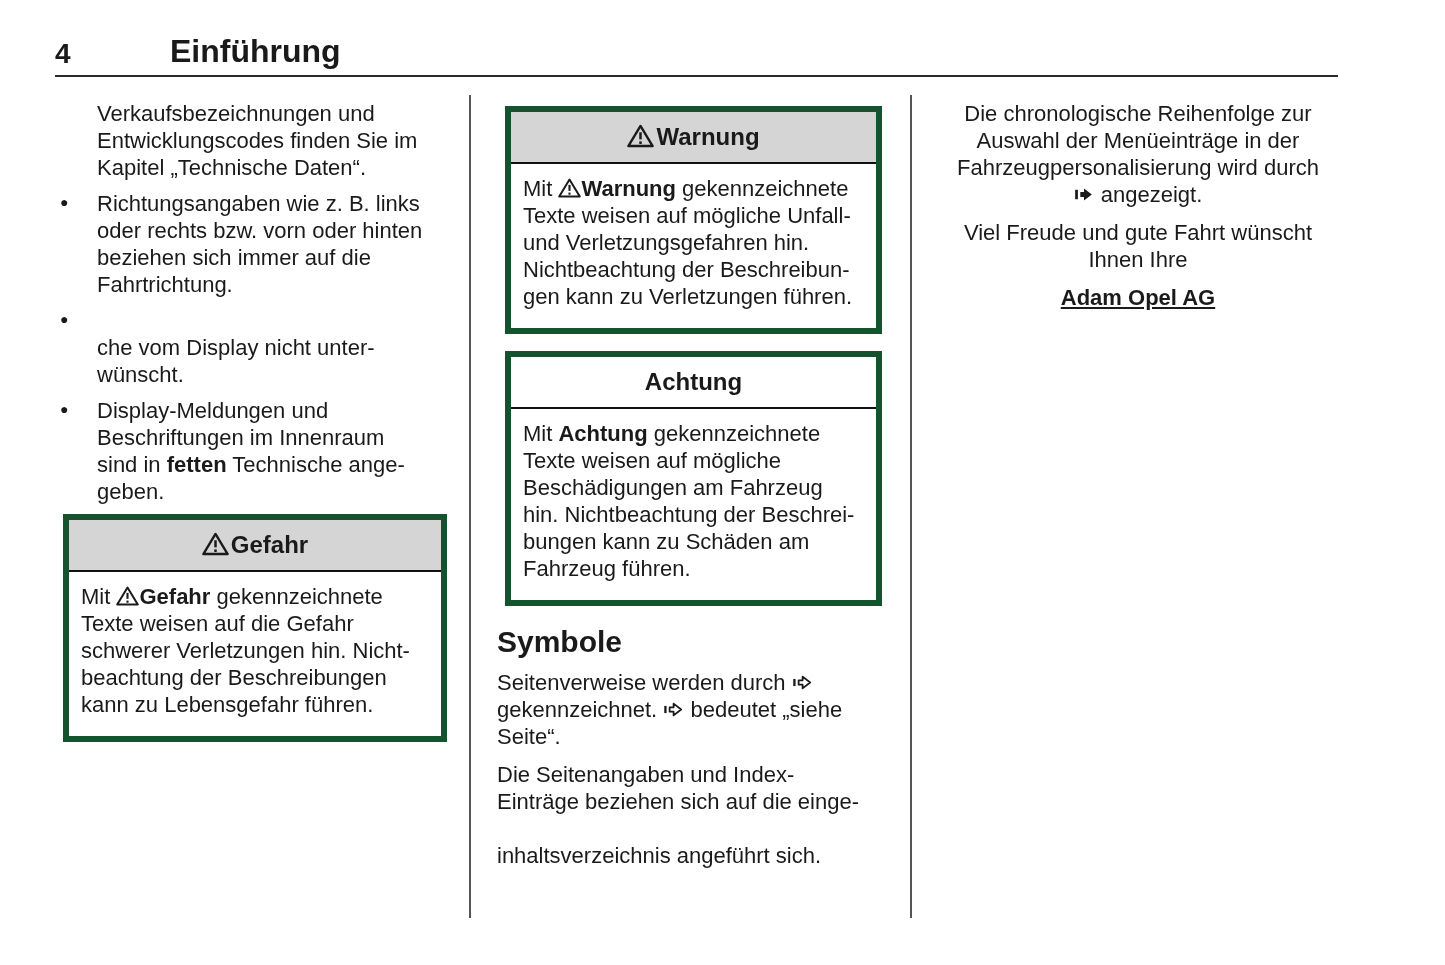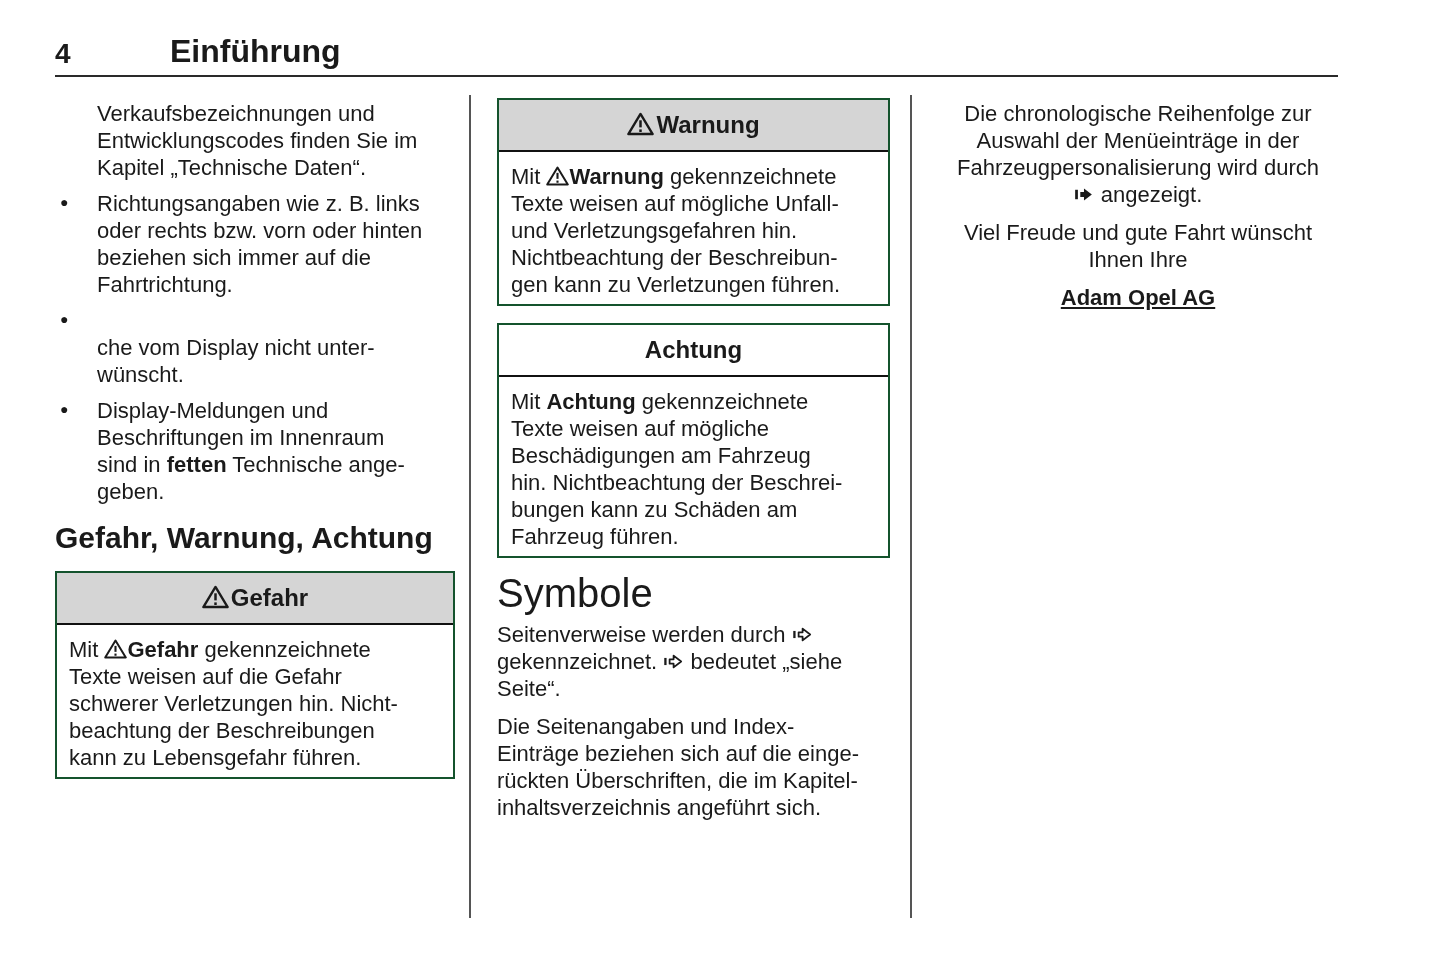--- a/index.html
+++ b/index.html
@@ -18,28 +18,28 @@
   
   .col{position:absolute;font-size:22px;line-height:27px;}
   .col1{left:55px;top:100px;width:400px;}
   .col2{left:497px;top:98px;width:393px;}
   .col3{left:936px;top:100px;width:404px;text-align:center;}
   
   .li{position:relative;padding-left:42px;margin:0 0 9px 0;white-space:nowrap;}
   .bullet{position:absolute;left:5px;top:-1px;font-size:14px;line-height:27px;}
   
   .section-heading{font-size:30px;line-height:37px;font-weight:700;margin:14px 0 15px 0;white-space:nowrap;}
-  .symbols-heading{font-size:40px;line-height:37px;font-weight:400;margin:17px 0 9px 0;}
+  .symbols-heading{font-size:30px;line-height:37px;font-weight:700;margin:17px 0 9px 0;}
   
-  .alert-box{border:2px solid #14532d;margin:0;}
+  .alert-box{border:6px solid #14532d;margin:8px;}
   .alert-box + .alert-box{margin-top:0;}
   .box-gap{margin-bottom:17px;}
   .alert-box-header{text-align:center;font-size:24px;line-height:28px;font-weight:700;padding:11px 4px;border-bottom:2px solid #111;background:#fff;}
   .alert-box-header.gray{background:#d5d5d5;}
-  .alert-box-body{padding:11px 8px 6px 12px;white-space:nowrap;}
+  .alert-box-body{padding:11px 8px 18px 12px;white-space:nowrap;}
   
   .para{margin:0 0 11px 0;white-space:nowrap;}
   .signature{font-weight:700;margin:7px;text-decoration:underline;}
   .b{font-weight:700;}
   
   .icon{display:inline-block;}
   .icon svg{width:23px;height:20px;vertical-align:-2px;display:inline-block;}
   .alert-box-header .icon svg{width:27px;height:24px;vertical-align:-3px;margin-right:2px;}
   .icon.page-ref-arrow-icon svg,.icon.sequence-arrow-icon svg{width:21px;height:19px;vertical-align:-2px;}
 </style>
@@ -65,21 +65,20 @@
       <span class="li-text"><span>Richtungsangaben wie z. B. links</span><br><span>oder rechts bzw. vorn oder hinten</span><br><span>beziehen sich immer auf die</span><br><span>Fahrtrichtung.</span></span>
     </div>
     <div class="li">
       <span class="bullet">●</span>
       <span class="li-text"><br><span>che vom Display nicht unter-</span><br><span>wünscht.</span></span>
     </div>
     <div class="li">
       <span class="bullet">●</span>
       <span class="li-text"><span>Display-Meldungen und</span><br><span>Beschriftungen im Innenraum</span><br><span>sind in </span><span class="b">fetten</span><span> Technische ange-</span><br><span>geben.</span></span>
     </div>
-    <h2 class="section-heading">Gefahr, Warnung, Achtung</h2>
     <section class="alert-box">
       <div class="alert-box-header gray">
         <span><span class="icon warning-icon"><svg viewBox="0 0 24 21">
                 <path d="M12 1.6 L22.8 19.4 H1.2 Z" fill="none" stroke="currentColor" stroke-width="2.1" stroke-linejoin="round"></path>
                 <rect x="10.9" y="7.2" width="2.2" height="6.3" fill="currentColor"></rect>
                 <rect x="10.9" y="15.3" width="2.2" height="2.3" fill="currentColor"></rect>
               </svg></span><span class="b">Gefahr</span></span>
       </div>
       <div class="alert-box-body"><span>Mit </span><span class="icon warning-icon"><svg viewBox="0 0 24 21">
               <path d="M12 1.6 L22.8 19.4 H1.2 Z" fill="none" stroke="currentColor" stroke-width="2.1" stroke-linejoin="round"></path>
@@ -111,21 +110,21 @@
       <div class="alert-box-body"><span>Mit </span><span class="b">Achtung</span><span> gekennzeichnete</span><br><span>Texte weisen auf mögliche</span><br><span>Beschädigungen am Fahrzeug</span><br><span>hin. Nichtbeachtung der Beschrei-</span><br><span>bungen kann zu Schäden am</span><br><span>Fahrzeug führen.</span></div>
     </section>
     <h2 class="symbols-heading">Symbole</h2>
     <p class="para"><span>Seitenverweise werden durch </span><span class="icon page-ref-arrow-icon"><svg viewBox="0 0 20 18">
             <path d="M2.3 5.6 V12.4" stroke="currentColor" stroke-width="2.2" fill="none"></path>
             <path d="M6.3 6.9 H10.1 V3.4 L17.3 9 L10.1 14.6 V11.1 H6.3 Z" fill="none" stroke="currentColor" stroke-width="1.7" stroke-linejoin="round"></path>
           </svg></span><br><span>gekennzeichnet. </span><span class="icon page-ref-arrow-icon"><svg viewBox="0 0 20 18">
             <path d="M2.3 5.6 V12.4" stroke="currentColor" stroke-width="2.2" fill="none"></path>
             <path d="M6.3 6.9 H10.1 V3.4 L17.3 9 L10.1 14.6 V11.1 H6.3 Z" fill="none" stroke="currentColor" stroke-width="1.7" stroke-linejoin="round"></path>
           </svg></span><span> bedeutet „siehe</span><br><span>Seite“.</span></p>
-    <p class="para"><span>Die Seitenangaben und Index-</span><br><span>Einträge beziehen sich auf die einge-</span><br><span>rückten Überschriften, die im Kapitel-</span><br><span>inhaltsverzeichnis angeführt sich.</span></p>
+    <p class="para"><span>Die Seitenangaben und Index-</span><br><span>Einträge beziehen sich auf die einge-</span><br><br><span>inhaltsverzeichnis angeführt sich.</span></p>
   </div>
 
   <div class="col col3">
     <p class="para"><span>Die chronologische Reihenfolge zur</span><br><span>Auswahl der Menüeinträge in der</span><br><span>Fahrzeugpersonalisierung wird durch</span><br><span class="icon sequence-arrow-icon"><svg viewBox="0 0 20 18">
             <rect x="1.1" y="4.5" width="2.6" height="9" fill="currentColor"></rect>
             <path d="M6 6.7 H9.5 V3.2 L17 9 L9.5 14.8 V11.3 H6 Z" fill="currentColor"></path>
           </svg></span><span> angezeigt.</span></p>
     <p class="para"><span>Viel Freude und gute Fahrt wünscht</span><br><span>Ihnen Ihre</span></p>
     <p class="signature">Adam Opel AG</p>
   </div>

